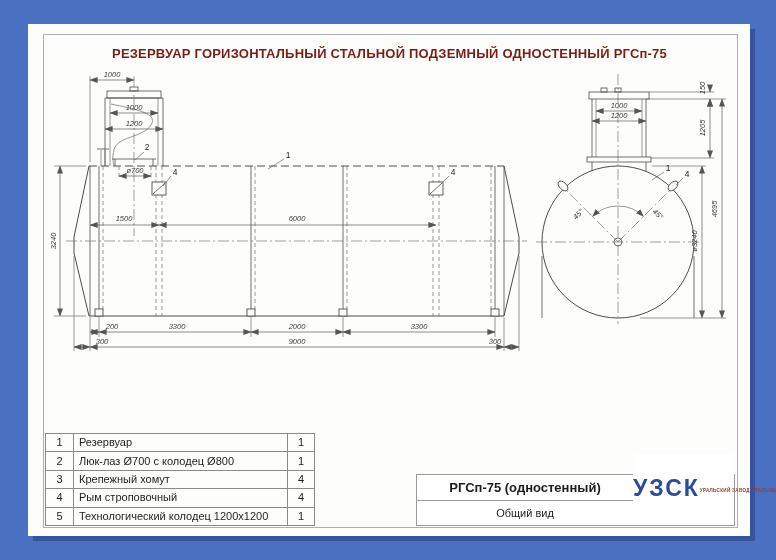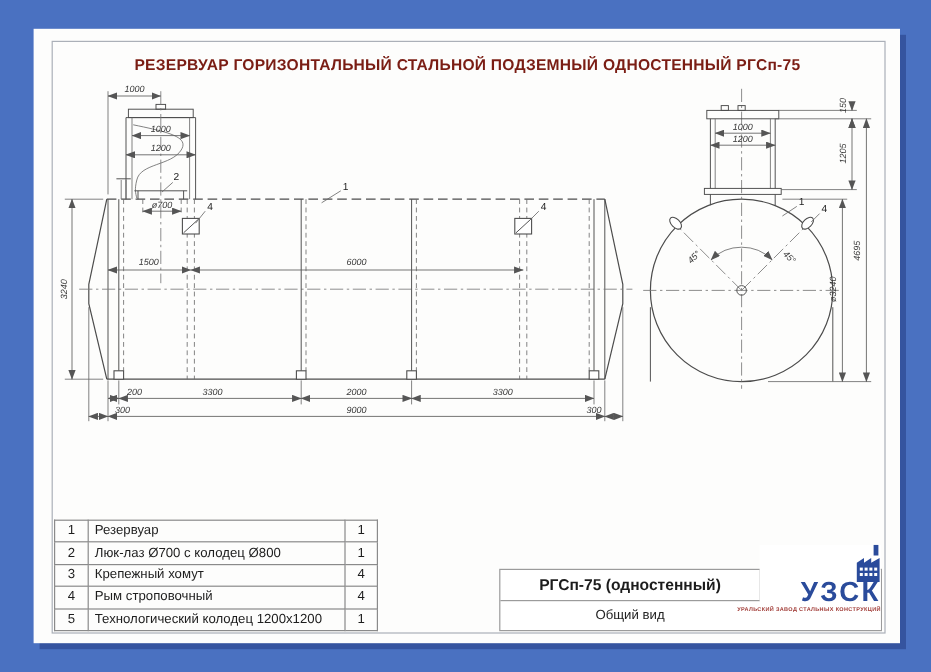--- a/index.html
+++ b/index.html
@@ -34,21 +34,21 @@
   td.cqty{width:16px;text-align:center;}
 
   
   .tblock{position:absolute;left:416px;top:474px;width:319px;height:52px;border:1px solid #9b9b9b;box-sizing:border-box;background:#fff;}
   .tb-product{position:absolute;left:0;top:0;width:216px;height:25px;border-right:1px solid #9b9b9b;
               border-bottom:1px solid #9b9b9b;display:flex;align-items:center;justify-content:center;
               font-size:13px;font-weight:bold;color:#1c1c1c;white-space:nowrap;}
   .tb-caption{position:absolute;left:0;top:26px;width:216px;height:24px;display:flex;align-items:center;
               justify-content:center;font-size:11px;color:#222;text-align:center;}
   .tb-logo{position:absolute;left:216px;top:-21px;width:101px;height:71px;display:flex;
-           flex-direction:column;align-items:flex-end;justify-content:flex-start;background:#fff;}
+           flex-direction:row;align-items:center;justify-content:flex-start;background:#fff;}
   .logo-abbr{font-size:23px;font-weight:bold;color:#2a4b9b;letter-spacing:2px;line-height:.9;margin-top:-2px;}
   .logo-sub{font-size:4.6px;font-weight:bold;color:#a03a35;letter-spacing:.3px;white-space:nowrap;margin-top:1px;}
 </style>
 </head>
 <body>
 
 <div class="canvas">
   <div class="sheet"></div>
   <div class="frame"></div>
   <div class="page-title">РЕЗЕРВУАР ГОРИЗОНТАЛЬНЫЙ СТАЛЬНОЙ ПОДЗЕМНЫЙ ОДНОСТЕННЫЙ РГСп-75</div>

